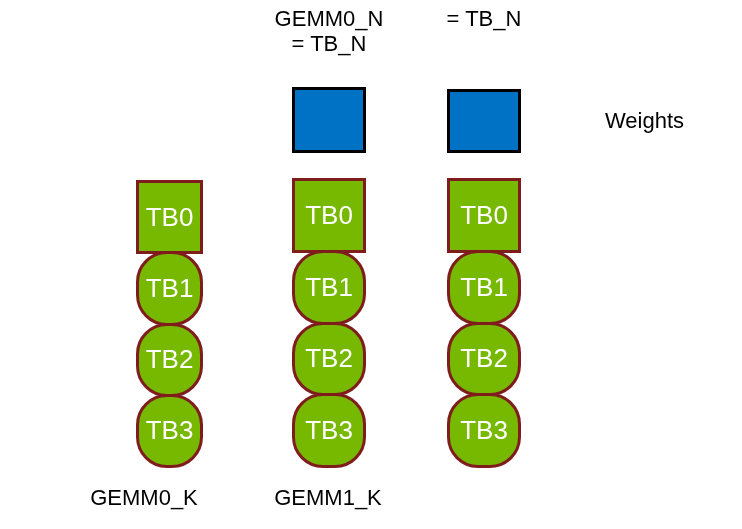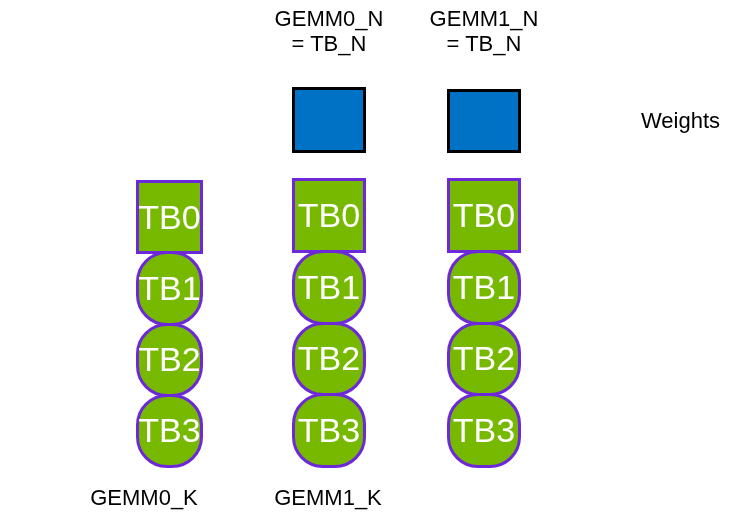--- a/index.html
+++ b/index.html
@@ -25,54 +25,53 @@
     position: absolute;
     border: 3px solid #000000;
   }
   .col {
     position: absolute;
     display: flex;
     flex-direction: column;
   }
   .tb {
     flex: 1;
-    border: 3px solid #6d28d9;
+    border: 3px solid #7f1d1d;
     display: flex;
     align-items: center;
     justify-content: center;
     color: #ffffff;
-    font-size: 34px;
+    font-size: 26px;
   }
   .tb + .tb { margin-top: -3px; border-radius: 31px; }
 
   
   #top-label-0 { left: 249px; top: 6px;  width: 160px; }
   #top-label-1 { left: 404px; top: 6px;  width: 160px; }
   #weights-square-0 { left: 292px; top: 87px; width: 74px; height: 66px; }
   #weights-square-1 { left: 447px; top: 89px; width: 74px; height: 64px; }
-  #weights-label     { left: 641px; top: 108px; }
+  #weights-label     { left: 605px; top: 108px; }
   #activations-label { left: 603px; top: 298px; }
   #gemm-m-label      { left: 20px;  top: 307px; }
   #col-0 { left: 136px; top: 180px; width: 67px; height: 288px; }
   #col-1 { left: 292px; top: 178px; width: 74px; height: 290px; }
   #col-2 { left: 447px; top: 178px; width: 74px; height: 290px; }
   #gemm0-k-label { left: 74px;  top: 485px; width: 140px; }
   #gemm1-k-label { left: 258px; top: 485px; width: 140px; }
 </style>
 </head>
 <body>
 
 <div class="canvas">
 
   <div class="lbl center" id="top-label-0">
     <div>GEMM0_N</div>
     <div>= TB_N</div>
   </div>
   <div class="lbl center" id="top-label-1">
-    <div>GEMM1_N</div>
     <div>= TB_N</div>
   </div>
 
   <div class="square" id="weights-square-0" style="background-color: rgb(0, 114, 198);"></div>
   <div class="square" id="weights-square-1" style="background-color: rgb(0, 114, 198);"></div>
 
   <div class="lbl" id="weights-label">Weights</div>
 
 
   <div class="col" id="col-0">

